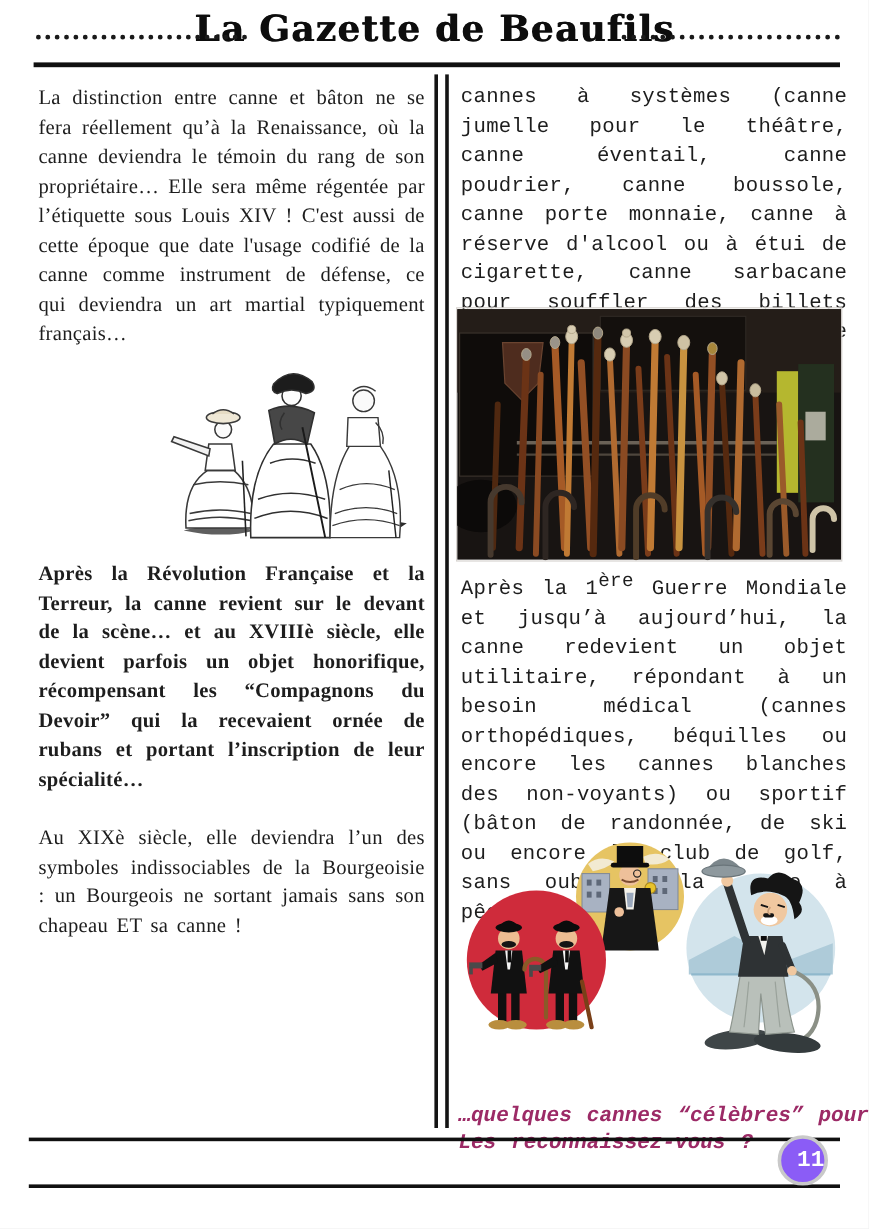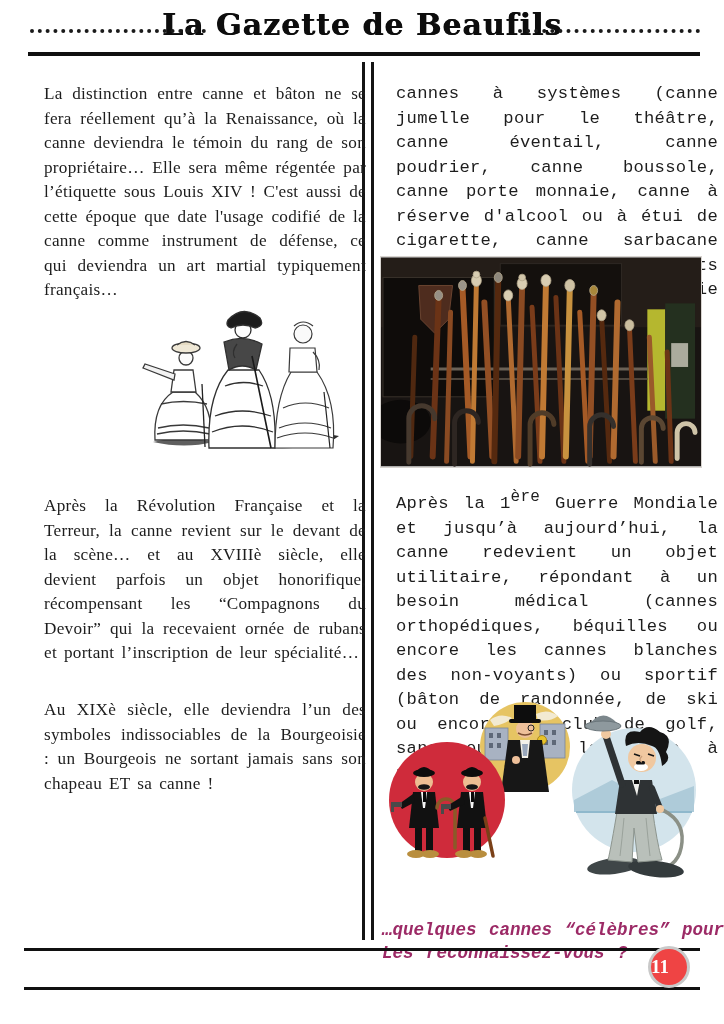--- a/index.html
+++ b/index.html
@@ -22,27 +22,27 @@
   
   .divider{
     position:absolute;left:362px;top:62px;height:878px;width:6px;
     border-left:3px solid #141414;border-right:3px solid #141414;
   }
   
   .col{position:absolute;top:62px;width:322px;}
   .col-left{left:28px;height:880px;}
   .col-right{left:380px;height:880px;font-family:Liberation Mono, monospace;}
   .col p{
-    position:absolute;margin:16px;width:322px;
+    position:absolute;margin:4px;width:322px;
     font-size:17.2px;line-height:24.5px;text-align:justify;
     letter-spacing:0.25px;word-spacing:2.5px;
   }
   .p-left-1{top:4px;}
   .figure-engraving{position:absolute;left:97px;top:238px;width:224px;height:154px;}
-  .p-left-2{top:416px;}
+  .p-left-2{top:400px;font-weight:bold;}
   .p-left-3{top:620px;}
   .p-left-4{top:744px;}
   .p-right-1{top:4px;}
   .photo{position:absolute;top:194px;left:0;width:322px;height:212px;border:1px solid #d8d4d0;box-sizing:border-box;}
   .p-right-2{top:414px;}
   .italic{font-style:italic;}
   sup{font-size:16px;line-height:0;}
   
   .cartoon{position:absolute;}
   .cartoon-dandy{left:98px;top:638px;width:95px;height:95px;}
@@ -54,24 +54,24 @@
     font-weight:700;font-style:italic;font-size:17.5px;line-height:23px;
     color:#9c2a66;text-align:justify;word-spacing:2px;margin-top:47px;
   }
   .caption div{white-space:nowrap;}
   
   .footer-rule{position:absolute;left:24px;width:676px;height:3px;background:#101010;}
   .footer-rule-top{top:948px;}
   .footer-rule-bottom{top:987px;}
   .page-badge{
     position:absolute;left:648px;top:946px;width:42px;height:42px;
-    background:#ef4444;border:3px solid #c9c9c9;border-radius:50%;
+    background:#8b5cf6;border:3px solid #c9c9c9;border-radius:50%;
     box-sizing:border-box;z-index:5;
-    display:flex;align-items:center;justify-content:flex-start;
-    color:#ffffff;font-family:Liberation Serif, serif;font-weight:700;font-size:19px;
+    display:flex;align-items:center;justify-content:flex-end;
+    color:#ffffff;font-family:Liberation Mono, monospace;font-weight:700;font-size:19px;
   }
 </style>
 </head>
 <body>
 
 <div class="page">
 
   <div class="masthead">La Gazette de Beaufils</div>
   <div class="dotted-rule dotted-left"></div>
   <div class="dotted-rule dotted-right"></div>

